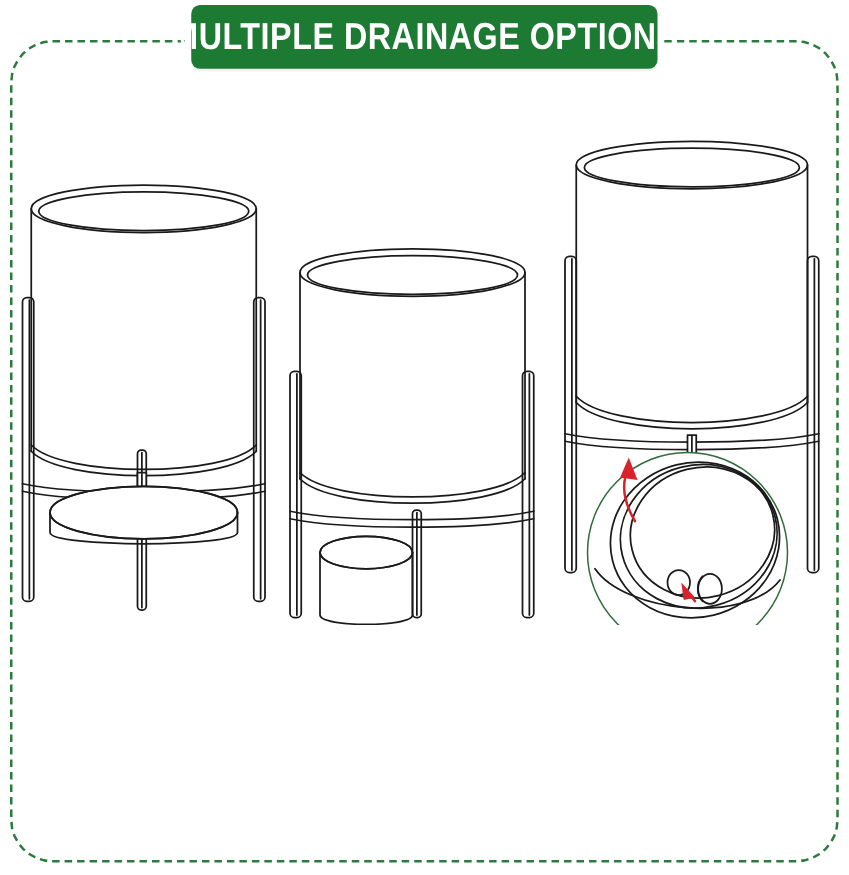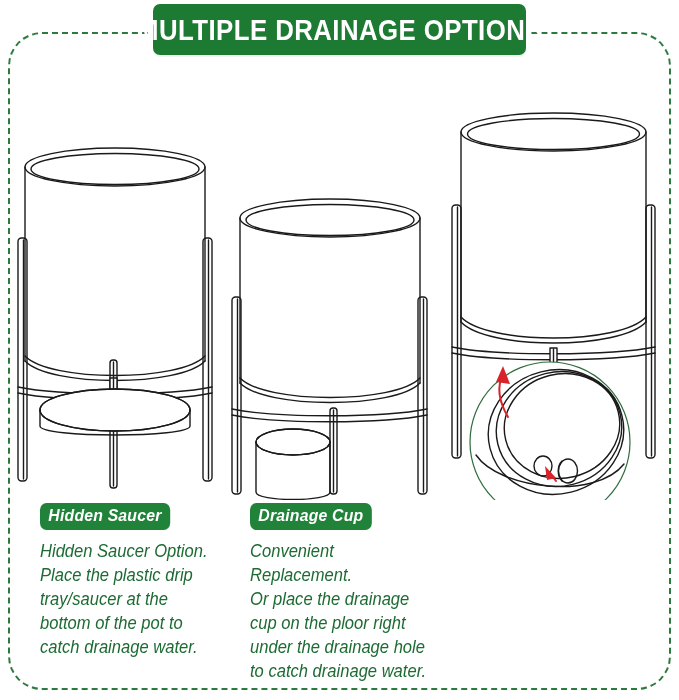--- a/index.html
+++ b/index.html
@@ -224,34 +224,18 @@
           <path d="M556 421 L549 412" stroke-width="2" fill="none"></path>
           <polygon points="545,406 556,418 547,420" stroke="none"></polygon>
         </g>
 
       </g>
     </svg>
   </div>
 
   <div class="captions">
 
-    <div class="col col-1">
-      <div class="pill">Hidden Saucer</div>
-      <div class="body-text">Hidden Saucer Option.
-Place the plastic drip
-tray/saucer at the
-bottom of the pot to
-catch drainage water.</div>
-    </div>
-
-    <div class="col col-2">
-      <div class="pill">Drainage Cup</div>
-      <div class="body-text">Convenient Replacement.
-Or place the drainage
-cup on the ploor right
-under the drainage hole
-to catch drainage water.</div>
-    </div>
+
 
 
   </div>
 
 </div>
 
 </body></html>

